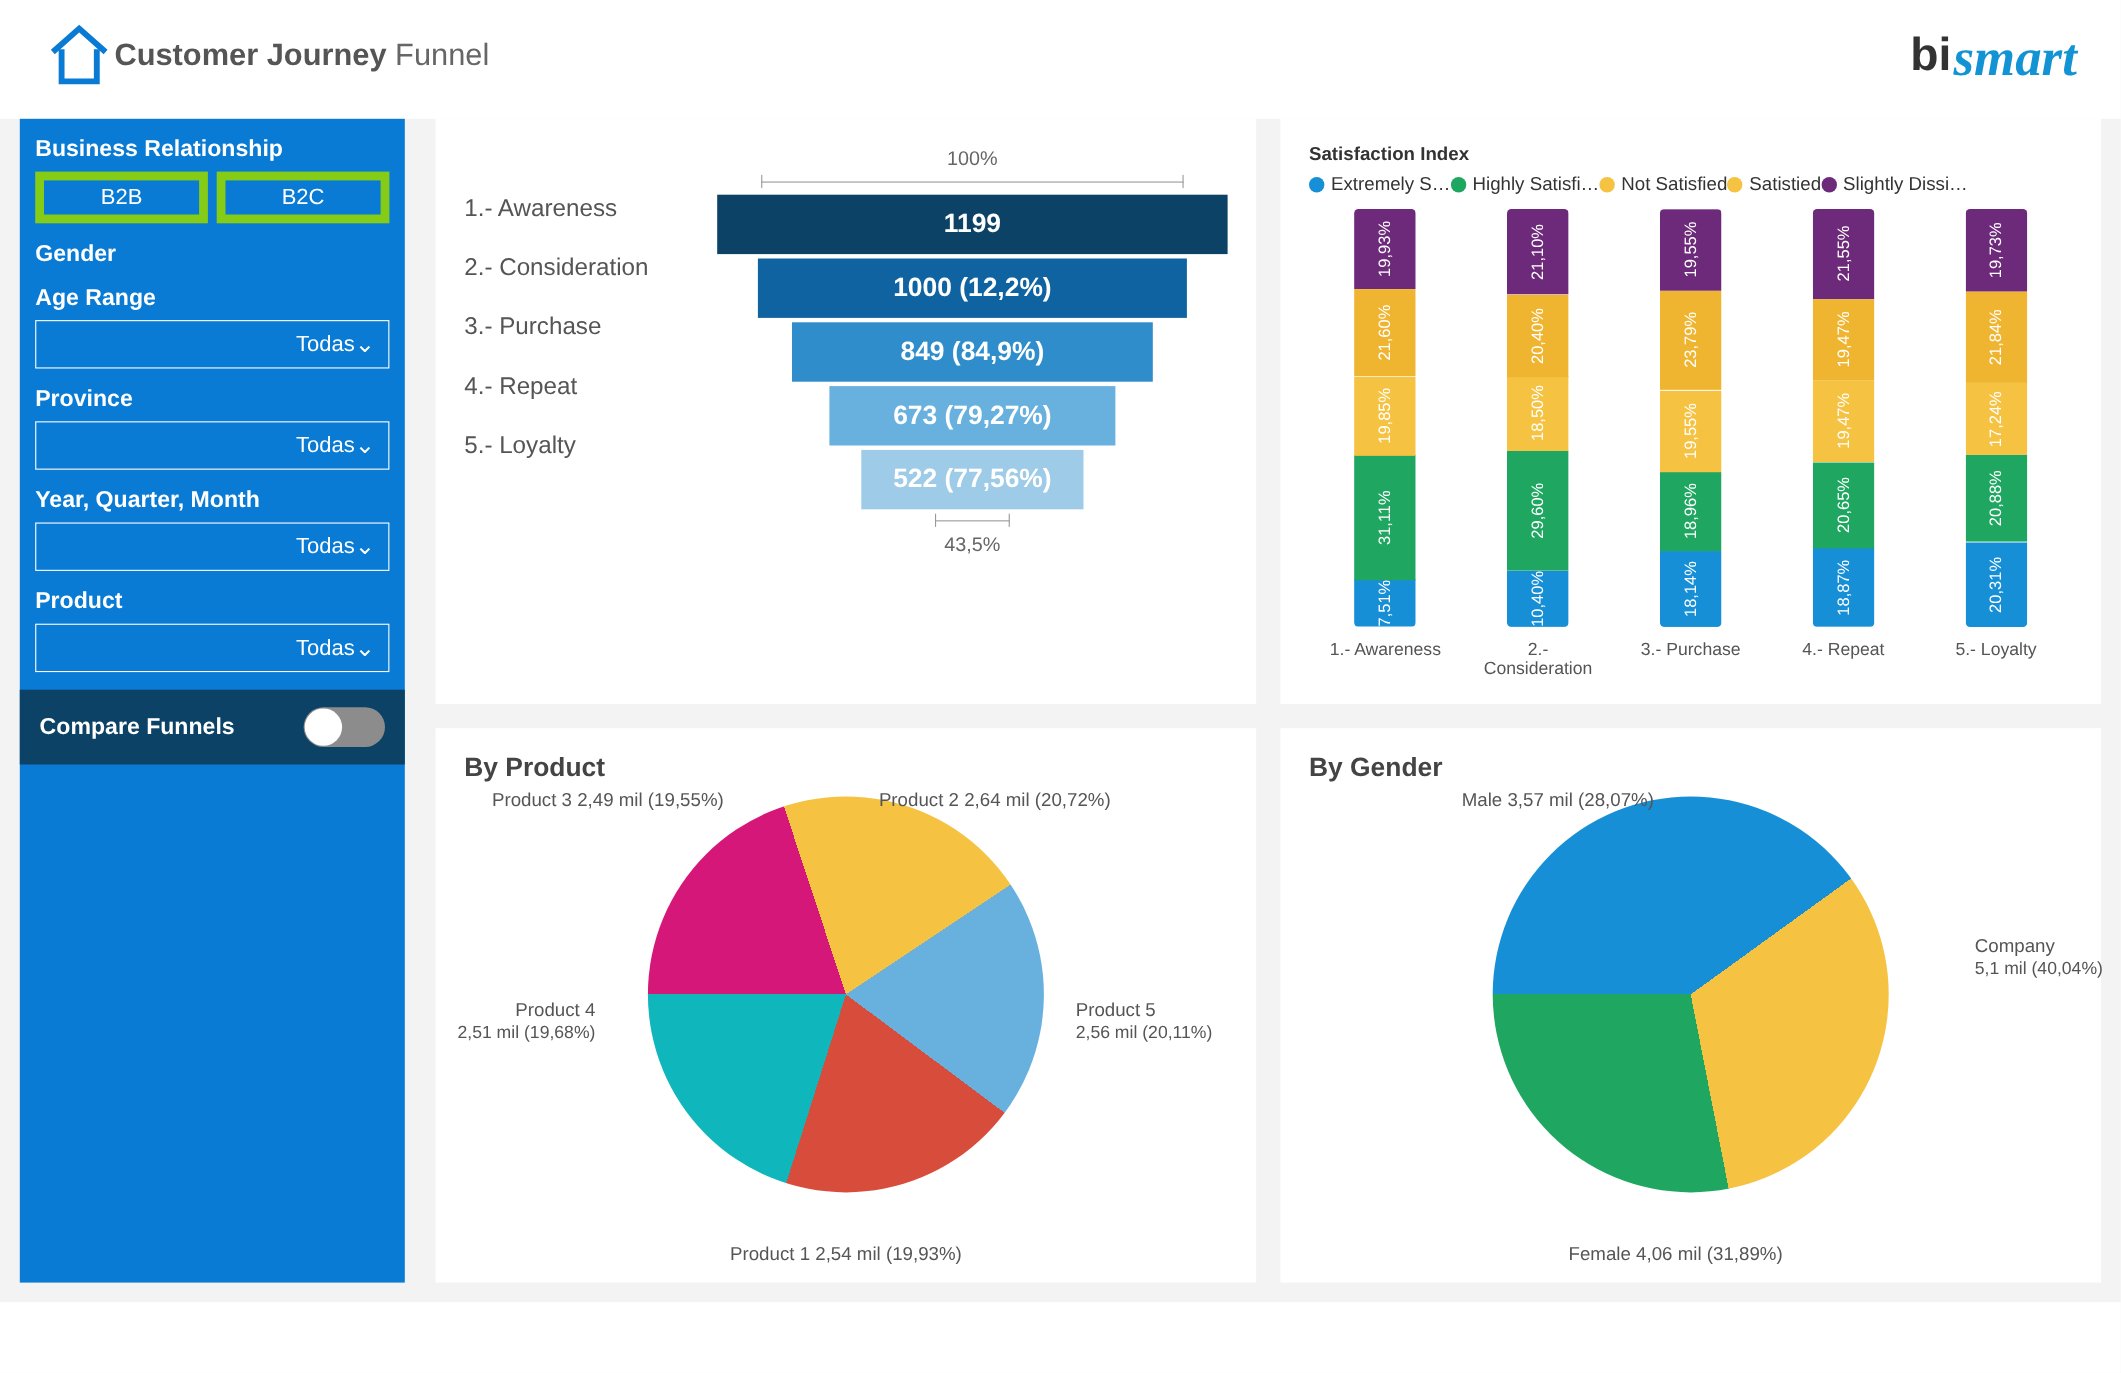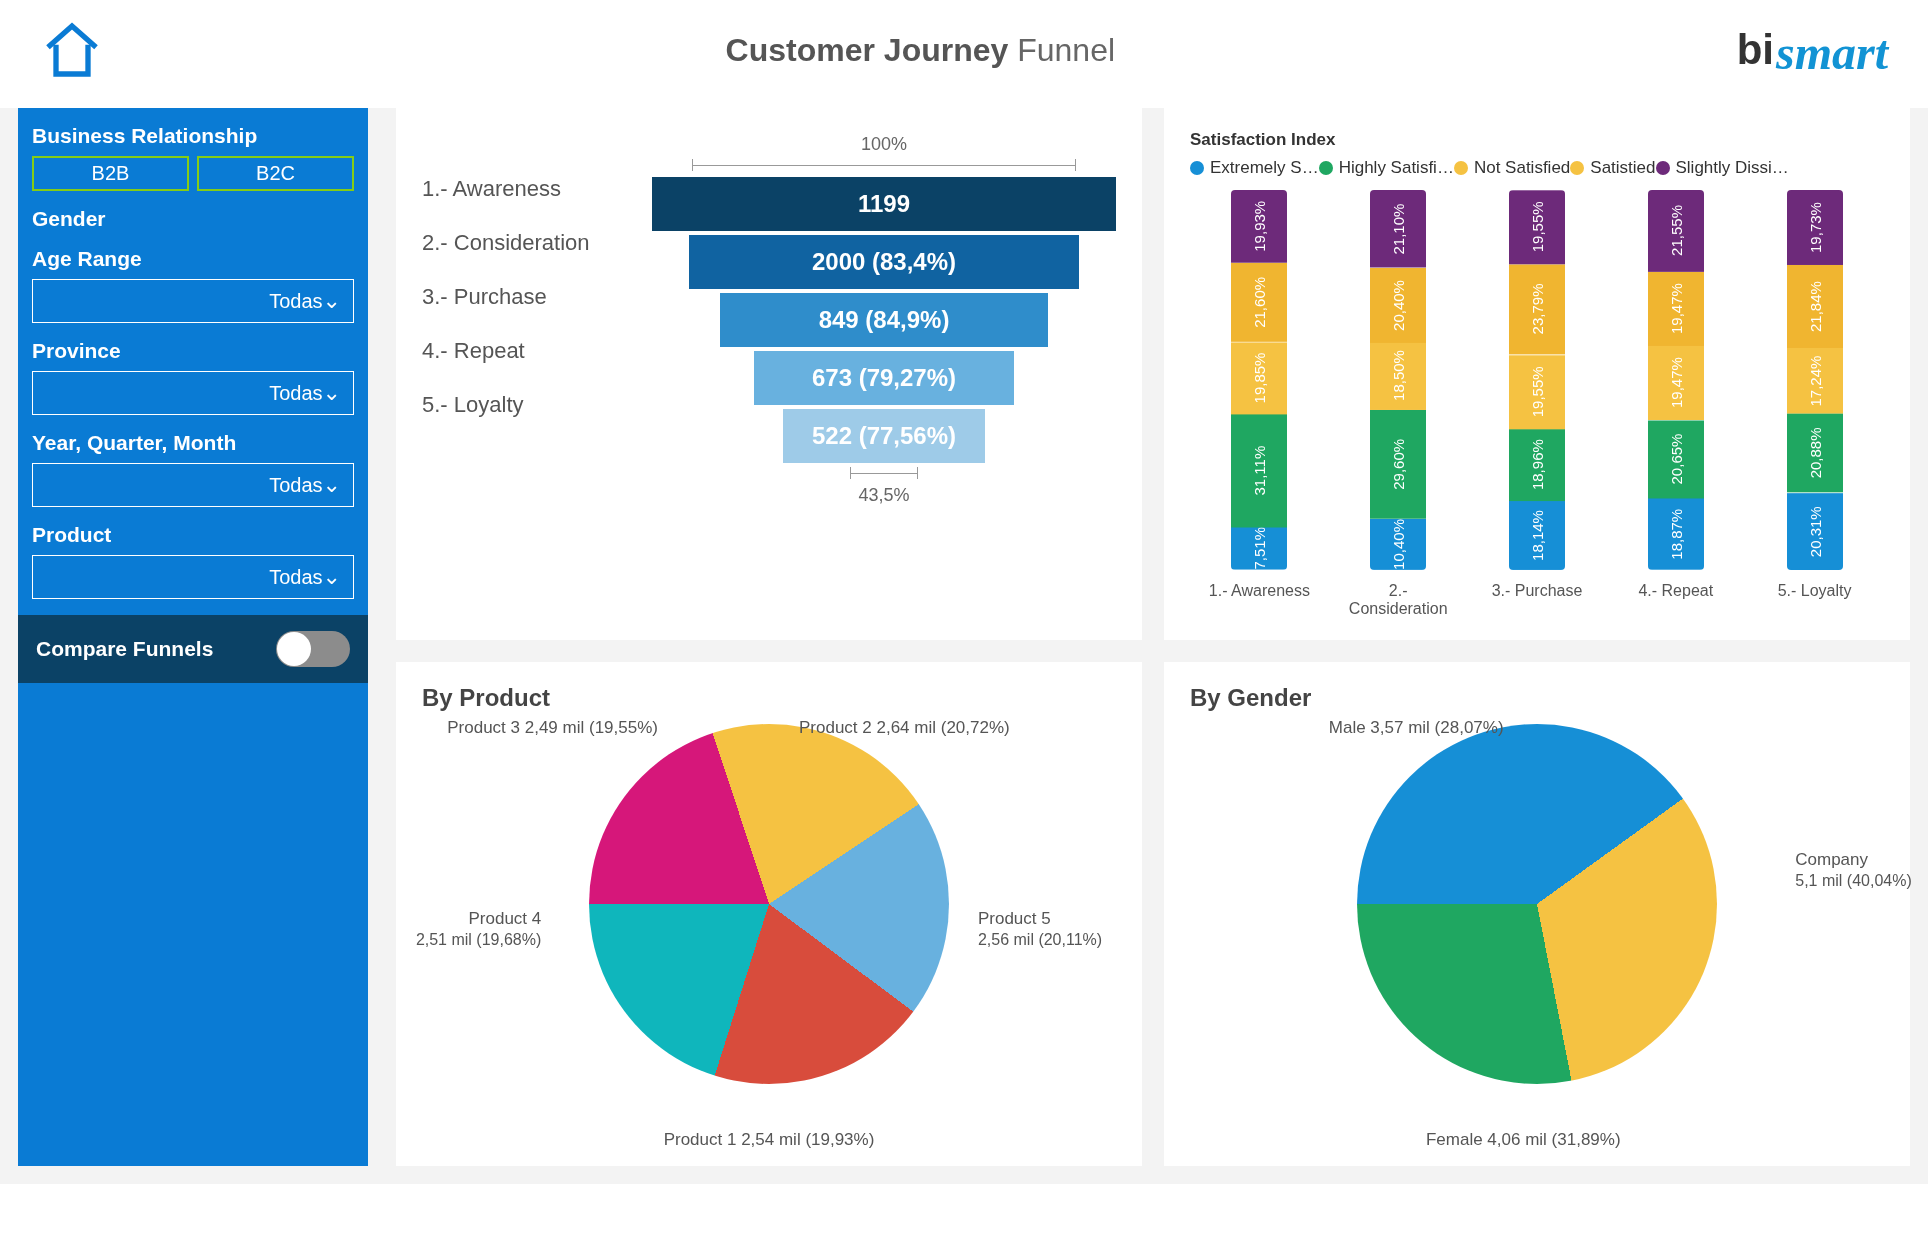--- a/index.html
+++ b/index.html
@@ -27,22 +27,21 @@
 
   
   .header {
     display: flex;
     align-items: center;
     padding: 18px 40px 26px 40px;
   }
   .home-icon svg { display: block; }
   .title-wrap {
     flex: 1;
-    text-align: center;
-    font-size: 32px;
+    font-size: 28px;
     color: #666;
   }
   .title-wrap .bold { font-weight: 700; color: #555; }
   .logo {
     font-size: 42px;
     font-weight: 700;
     color: #333;
     display: flex;
     align-items: flex-end;
     gap: 2px;
@@ -62,21 +61,21 @@
     background: var(--blue-sidebar);
     color: #fff;
     padding: 16px 14px;
     font-size: 20px;
   }
   .sb-section { margin-bottom: 16px; }
   .sb-label { font-weight: 700; margin-bottom: 8px; font-size: 21px; }
   .sb-pair { display: flex; gap: 8px; }
   .sb-btn {
     flex: 1;
-    border: 2px solid #84cc16;
+    border: 8px solid #84cc16;
     text-align: center;
     padding: 4px 0;
     font-size: 20px;
     background: transparent;
   }
   .sb-select {
     border: 1.5px solid #fff;
     padding: 8px 12px;
     font-size: 20px;
     display: flex;
@@ -262,21 +261,21 @@
           </div>
         <div class="funnel-chart">
           <div class="funnel-top">100%</div>
           <div class="funnel-scale">
             <div class="line"></div>
               <div class="tick" style="left:0"></div>
               <div class="tick" style="right:0"></div>
           </div>
           <div id="funnel-bars">
               <div class="bar" style="width: 100%; background: rgb(11, 66, 102);">1199</div>
-              <div class="bar" style="width: 84%; background: rgb(16, 99, 161);">2000 (83,4%)</div>
+              <div class="bar" style="width: 84%; background: rgb(16, 99, 161);">1000 (12,2%)</div>
               <div class="bar" style="width: 70.8%; background: rgb(47, 141, 203);">849 (84,9%)</div>
               <div class="bar" style="width: 56.1%; background: rgb(104, 177, 223);">673 (79,27%)</div>
               <div class="bar" style="width: 43.5%; background: rgb(158, 203, 232);">522 (77,56%)</div>
             </div>
           <div class="funnel-scale" style="margin:0 198px;">
             <div class="line"></div>
               <div class="tick" style="left:0"></div>
               <div class="tick" style="right:0"></div>
           </div>
           <div class="funnel-bottom">43,5%</div>

